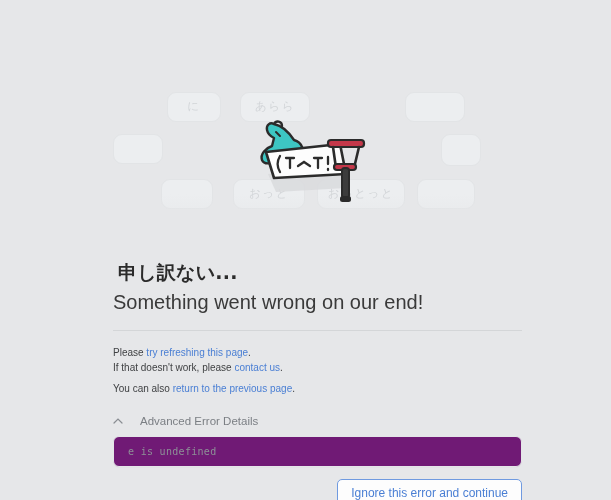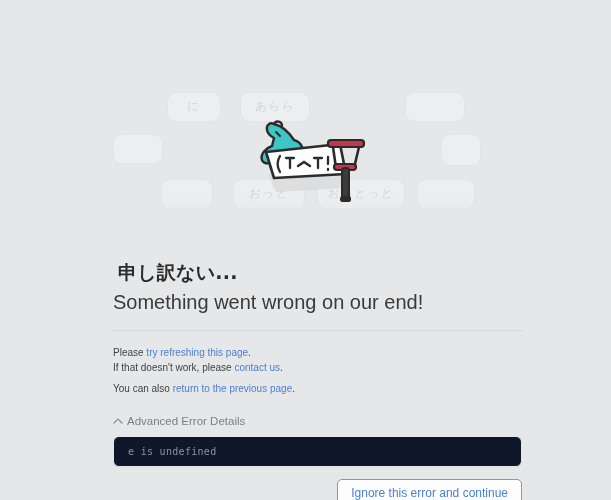--- a/index.html
+++ b/index.html
@@ -124,34 +124,34 @@
     color: #4a7fd4;
     text-decoration: none;
     cursor: pointer;
   }
   #advanced-toggle {
     margin-top: 19px;
     font-size: 11.5px;
     color: #7b7f84;
     display: flex;
     align-items: center;
-    gap: 5px;
+    gap: 18px;
     cursor: pointer;
     user-select: none;
   }
   #chevron-up-icon {
     display: inline-block;
     width: 9px;
     height: 9px;
     position: relative;
     top: -1px;
   }
   #error-box {
     margin-top: 9px;
-    background: #0f172a;
+    background: #701a75;
     border: 1px solid #e4e6e8;
     border-radius: 6px;
     height: 31px;
     display: flex;
     align-items: center;
     padding: 0 0 0 14px;
     box-sizing: border-box;
     box-shadow: 0 1px 1px rgba(0,0,0,0.02);
   }
   #error-text {

